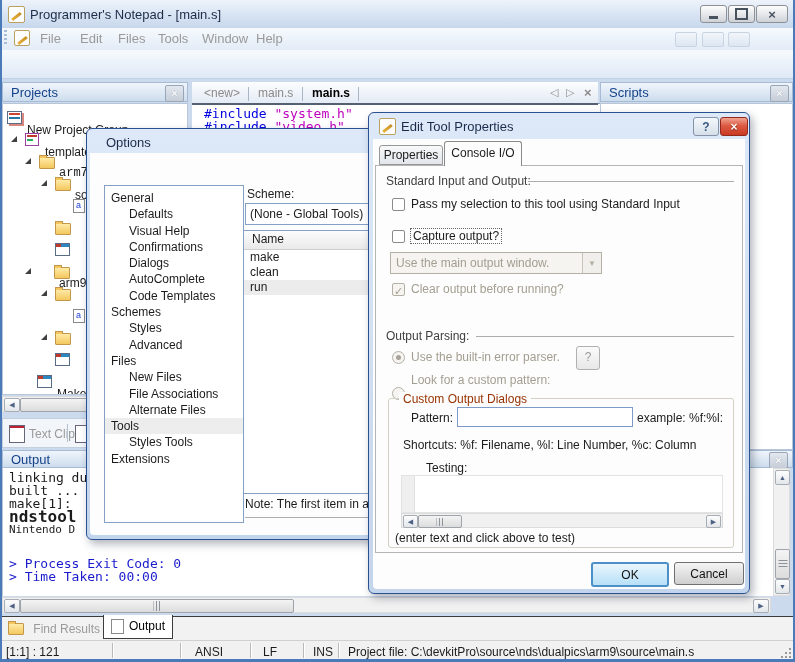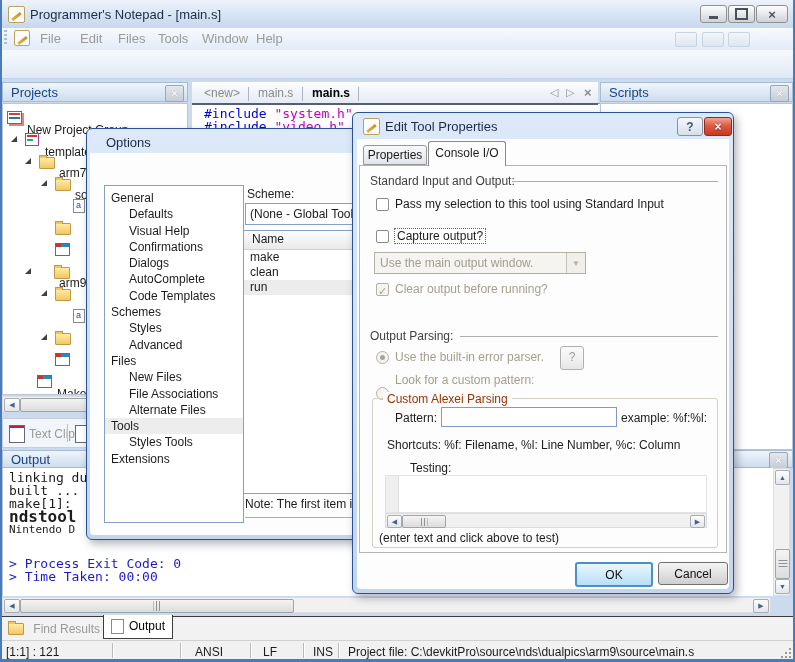--- a/index.html
+++ b/index.html
@@ -210,21 +210,21 @@
       <span class="abs lbl" style="left:24px;">New Project Group</span>
     </div>
     <div class="abs treerow" style="left:0;top:28px;">
       <div class="abs exp" style="left:8px;top:4px;"></div>
       <div class="abs i-proj" style="left:22px;top:1px;"></div>
       <span class="abs lbl" style="left:42px;">template</span>
     </div>
     <div class="abs treerow" style="left:0;top:50px;">
       <div class="abs exp" style="left:22px;top:4px;"></div>
       <div class="abs i-folder" style="left:36px;top:3px;"></div>
-      <span class="abs lbl" style="left:56px;">arm7</span>
+      <span class="abs lbl" style="left:56px;font-family:Liberation Mono, monospace;">arm7</span>
     </div>
     <div class="abs treerow" style="left:0;top:72px;">
       <div class="abs exp" style="left:38px;top:4px;"></div>
       <div class="abs i-folder" style="left:52px;top:3px;"></div>
       <span class="abs lbl" style="left:72px;">source</span>
     </div>
     <div class="abs treerow" style="left:0;top:94px;">
       <div class="abs i-page asm" style="left:70px;top:1px;"></div>
       <span class="abs lbl" style="left:90px;"></span>
     </div>
@@ -392,21 +392,21 @@
         <div style="height:18px;background:linear-gradient(180deg,#fdfdfd,#e9e9e9);border-bottom:1px solid #cfcfcf;line-height:17px;padding-left:8px;">Name</div>
         <div style="line-height:15px;padding-left:6px;">make</div>
         <div style="line-height:15px;padding-left:6px;">clean</div>
         <div style="line-height:15px;padding-left:6px;background:#ececec;">run</div>
       </div>
       <span class="abs" style="left:155px;top:344px;white-space:nowrap;">Note: The first item in an</span>
       <div class="abs rule" style="left:155px;top:364px;width:144px;"></div>
     </div>
   </div>
 
-  <div class="abs dlg-frame" style="left:352px;top:112px;width:380px;height:480px;z-index:30;text-decoration:underline;">
+  <div class="abs dlg-frame" style="left:368px;top:112px;width:380px;height:480px;z-index:30;text-decoration:underline;">
     <div class="abs i-pencil" style="left:10px;top:5px;"></div>
     <div class="abs dlg-title" style="left:32px;top:6px;">Edit Tool Properties</div>
     <div class="abs helpbtn" style="left:324px;top:4px;width:24px;height:17px;">?</div>
     <div class="abs closebtn-red" style="left:351px;top:4px;width:26px;height:17px;">×</div>
     <div class="abs dlg-client" style="left:4px;top:26px;width:372px;height:450px;border-radius:0 0 4px 4px;">
 
       <div class="abs" style="left:6px;top:6px;width:64px;height:20px;background:linear-gradient(180deg,#f8f9fa,#e2e6eb);border:1px solid #979797;border-radius:3px 3px 0 0;box-sizing:border-box;text-align:center;line-height:18px;z-index:1;">Properties</div>
       <div class="abs" style="left:71px;top:2px;width:78px;height:25px;background:#fdfdfe;border:1px solid #8a8a8a;border-bottom:none;border-radius:3px 3px 0 0;box-sizing:border-box;text-align:center;line-height:22px;z-index:3;">Console I/O</div>
 
       <div class="abs" style="left:2px;top:26px;width:368px;height:388px;border:1px solid #b5b5b5;box-sizing:border-box;background:#fdfdfe;z-index:2;">
@@ -427,21 +427,21 @@
 
         <span class="abs" style="left:10px;top:163px;color:#404040;">Output Parsing:</span>
         <div class="abs rule" style="left:100px;top:170px;width:258px;"></div>
         <div class="abs radio dis sel" style="left:16px;top:185px;"></div>
         <span class="abs dis-text" style="left:35px;top:184px;">Use the built-in error parser.</span>
         <div class="abs" style="left:200px;top:180px;width:22px;height:22px;border:1px solid #b0b0b0;border-radius:3px;background:linear-gradient(180deg,#fafafa,#e8e8e8);color:#9a9a9a;text-align:center;line-height:20px;">?</div>
         <div class="abs radio dis" style="left:16px;top:208px;"></div>
         <span class="abs dis-text" style="left:35px;top:207px;">Look for a custom pattern:</span>
 
         <div class="abs" style="left:12px;top:232px;width:344px;height:148px;border:1px solid #d4d0c4;border-radius:3px;">
-          <span class="abs" style="left:10px;top:-7px;background:#fdfdfe;padding:0 4px;color:#993300;">Custom Alexei Parsing</span>
+          <span class="abs" style="left:10px;top:-7px;background:#fdfdfe;padding:0 4px;color:#993300;">Custom Output Dialogs</span>
           <span class="abs" style="left:22px;top:12px;">Pattern:</span>
           <input class="abs" style="left: 68px; top: 8px; width: 168px; height: 18px; border: 1px solid rgb(126, 154, 200); font: 12px &quot;Liberation Sans&quot;, sans-serif; padding: 0px 3px; outline: none;" value="">
           <span class="abs" style="left:248px;top:12px;white-space:nowrap;">example: %f:%l:</span>
           <span class="abs" style="left:14px;top:39px;white-space:nowrap;">Shortcuts: %f: Filename, %l: Line Number, %c: Column</span>
           <span class="abs" style="left:12px;top:62px;margin-left:25px;">Testing:</span>
           <div class="abs" style="left:12px;top:76px;width:322px;height:38px;background:#fff;border:1px solid #e3e3e3;box-sizing:border-box;">
             <div style="width:12px;height:100%;background:#efefef;border-right:1px solid #e0e0e0;"></div>
           </div>
           <div class="abs strack" style="left:12px;top:114px;width:322px;height:15px;">
             <div class="abs sbtn" style="left:1px;top:1px;width:13px;height:11px;">◀</div>

